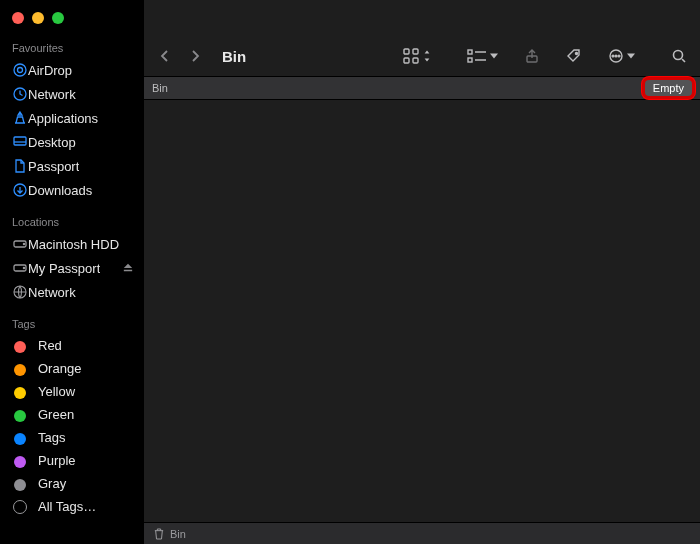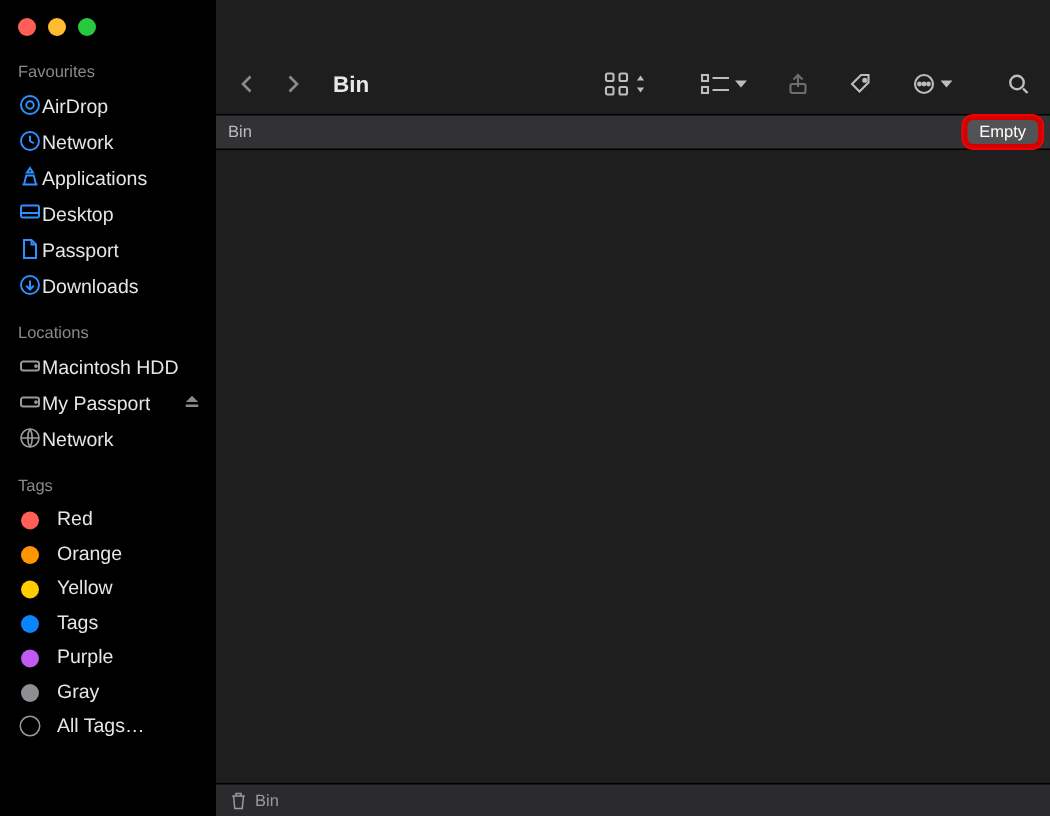--- a/index.html
+++ b/index.html
@@ -220,20 +220,24 @@
   </div>
   <div class="tag-item">
     <span class="tag-dot" style="background:#ff9500"></span>
     <span class="label">Orange</span>
   </div>
   <div class="tag-item">
     <span class="tag-dot" style="background:#ffcc00"></span>
     <span class="label">Yellow</span>
   </div>
   <div class="tag-item">
+    <span class="tag-dot" style="background:#28c840"></span>
+    <span class="label">Green</span>
+  </div>
+  <div class="tag-item">
     <span class="tag-dot" style="background:#0a84ff"></span>
     <span class="label">Tags</span>
   </div>
   <div class="tag-item">
     <span class="tag-dot" style="background:#bf5af2"></span>
     <span class="label">Purple</span>
   </div>
   <div class="tag-item">
     <span class="tag-dot" style="background:#8e8e93"></span>
     <span class="label">Gray</span>

